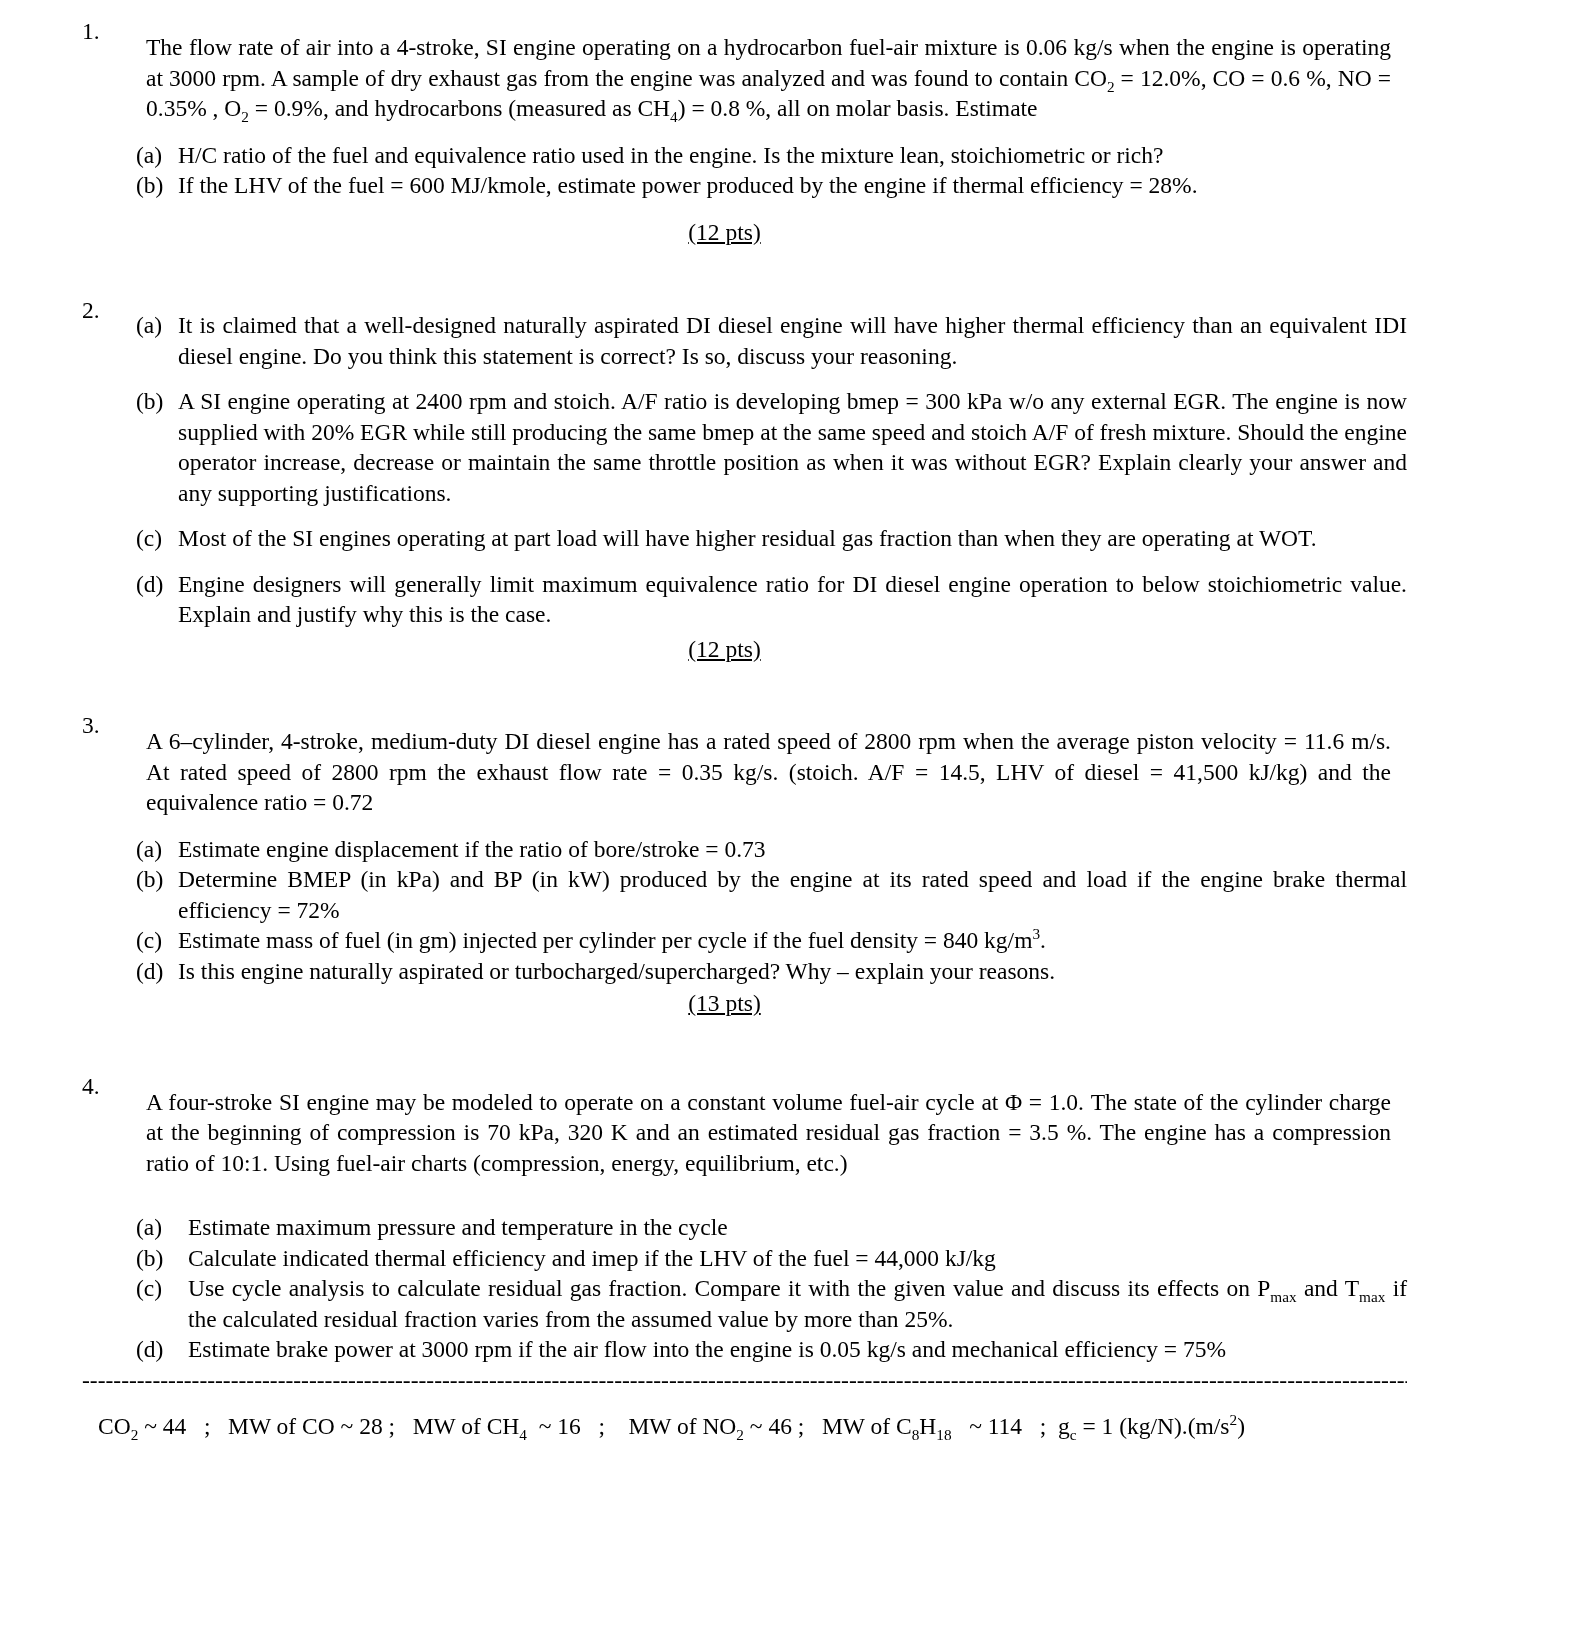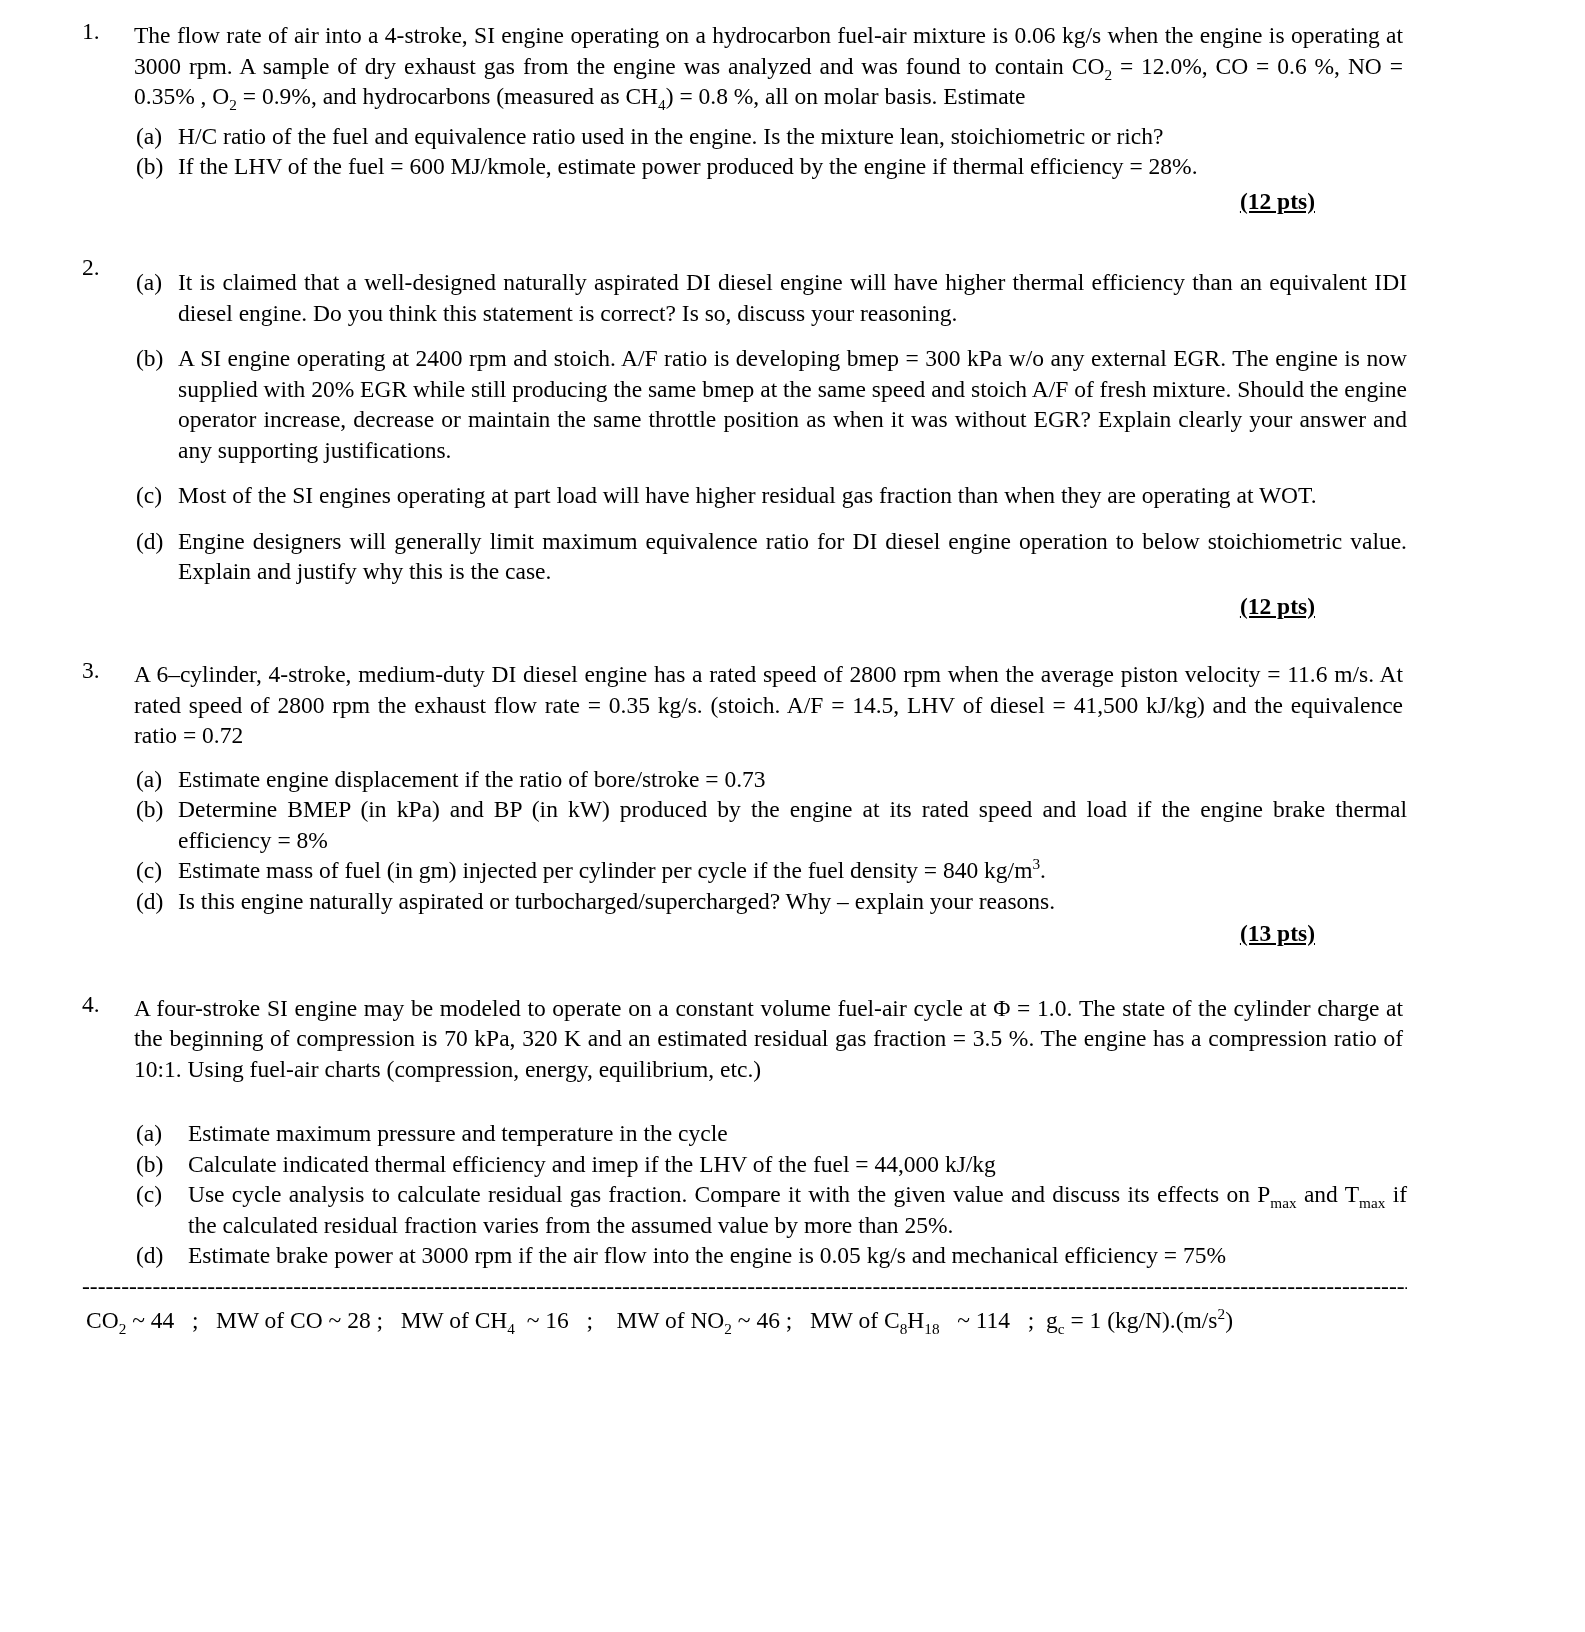--- a/index.html
+++ b/index.html
@@ -8,29 +8,29 @@
     width: 1585px;
     height: 1632px;
     overflow: hidden;
     background: #ffffff;
     color: #000000;
     font-family: "Liberation Serif", "DejaVu Serif", serif;
     font-size: 23.5px;
     line-height: 30.5px;
     padding: 16px 178px 20px 82px;
   }
-  p { margin: 4px; }
+  p { margin: 16px; }
   .question { display: flex; }
   .qnum { flex: 0 0 48px; }
   .qbody { flex: 1; min-width: 0; }
   .intro { text-align: justify; }
   .part { display: flex; }
   .plabel { flex: 0 0 48px; padding-left: 6px; }
   .ptext { flex: 1; min-width: 0; text-align: justify; }
-  .points { text-align: right; padding-right: 88px; font-weight: bold; }
+  .points { text-align: center; padding-right: 88px; font-weight: normal; }
   sub, sup { font-size: 0.65em; line-height: 0; }
 
   .q1 { margin-bottom: 32px; }
   .q1 .parts { margin-top: 9px; }
 
   .q2 { margin-bottom: 30px; }
   .q2 .part { margin-top: 15px; }
   .q2 .points { margin-top: 4px; }
 
   .q3 { margin-bottom: 36px; }
@@ -100,21 +100,21 @@
     <div class="qnum">3.</div>
     <div class="qbody">
       <p class="intro">A 6–cylinder, 4-stroke, medium-duty DI diesel engine has a rated speed of 2800 rpm when the average piston velocity = 11.6 m/s. At rated speed of 2800 rpm the exhaust flow rate = 0.35 kg/s. (stoich. A/F = 14.5, LHV of diesel = 41,500 kJ/kg) and the equivalence ratio = 0.72</p>
       <div class="parts">
         <div class="part">
           <div class="plabel">(a)</div>
           <div class="ptext">Estimate engine displacement if the ratio of bore/stroke = 0.73</div>
         </div>
         <div class="part">
           <div class="plabel">(b)</div>
-          <div class="ptext">Determine BMEP (in kPa) and BP (in kW) produced by the engine at its rated speed and load if the engine brake thermal efficiency = 8%</div>
+          <div class="ptext">Determine BMEP (in kPa) and BP (in kW) produced by the engine at its rated speed and load if the engine brake thermal efficiency = 72%</div>
         </div>
         <div class="part">
           <div class="plabel">(c)</div>
           <div class="ptext">Estimate mass of fuel (in gm) injected per cylinder per cycle if the fuel density = 840 kg/m<sup>3</sup>.</div>
         </div>
         <div class="part">
           <div class="plabel">(d)</div>
           <div class="ptext">Is this engine naturally aspirated or turbocharged/supercharged? Why – explain your reasons.</div>
         </div>
       </div>

